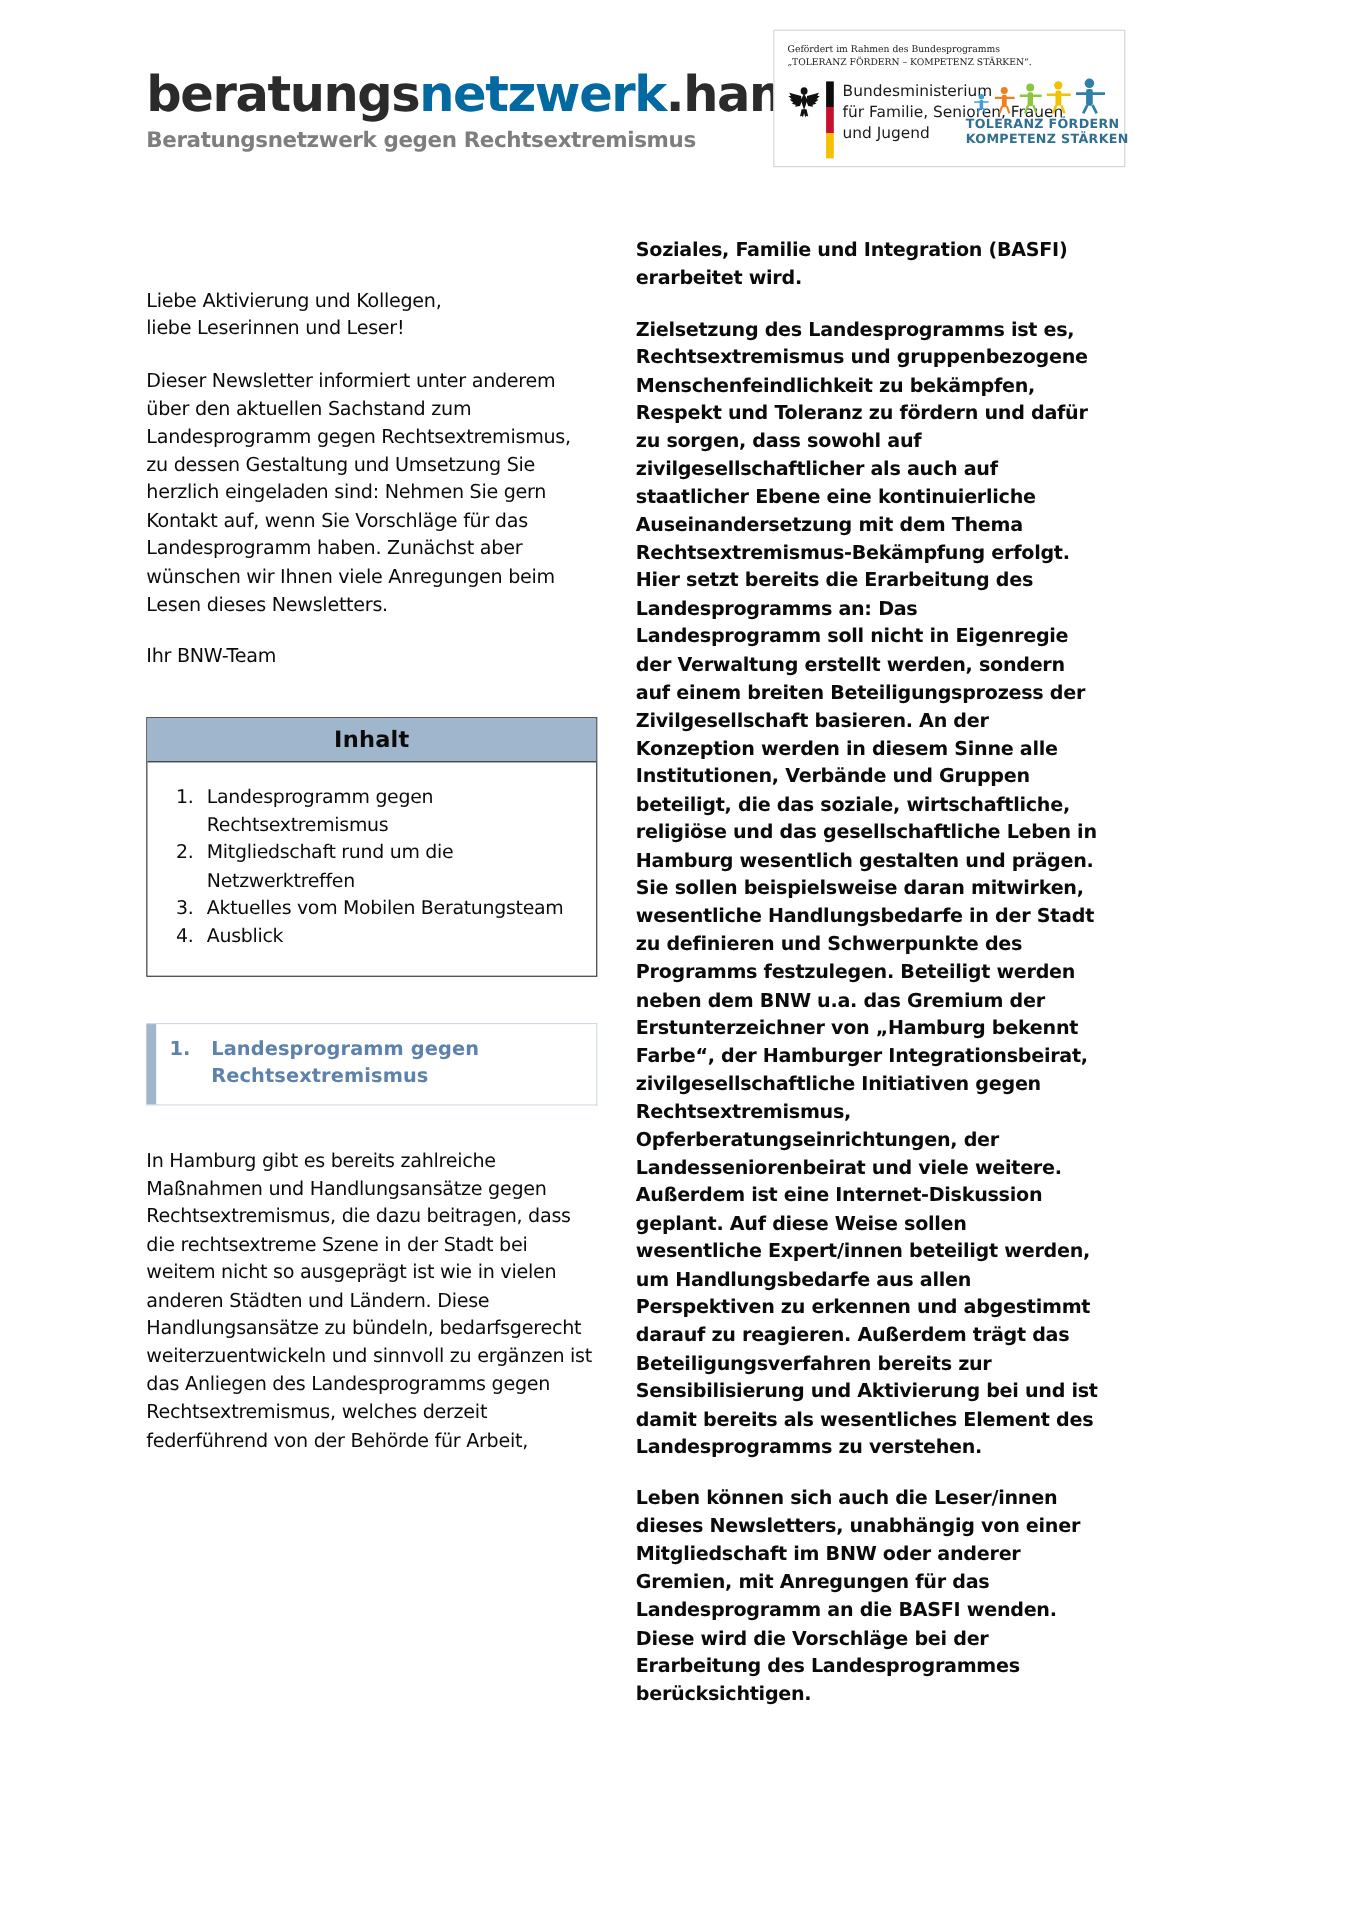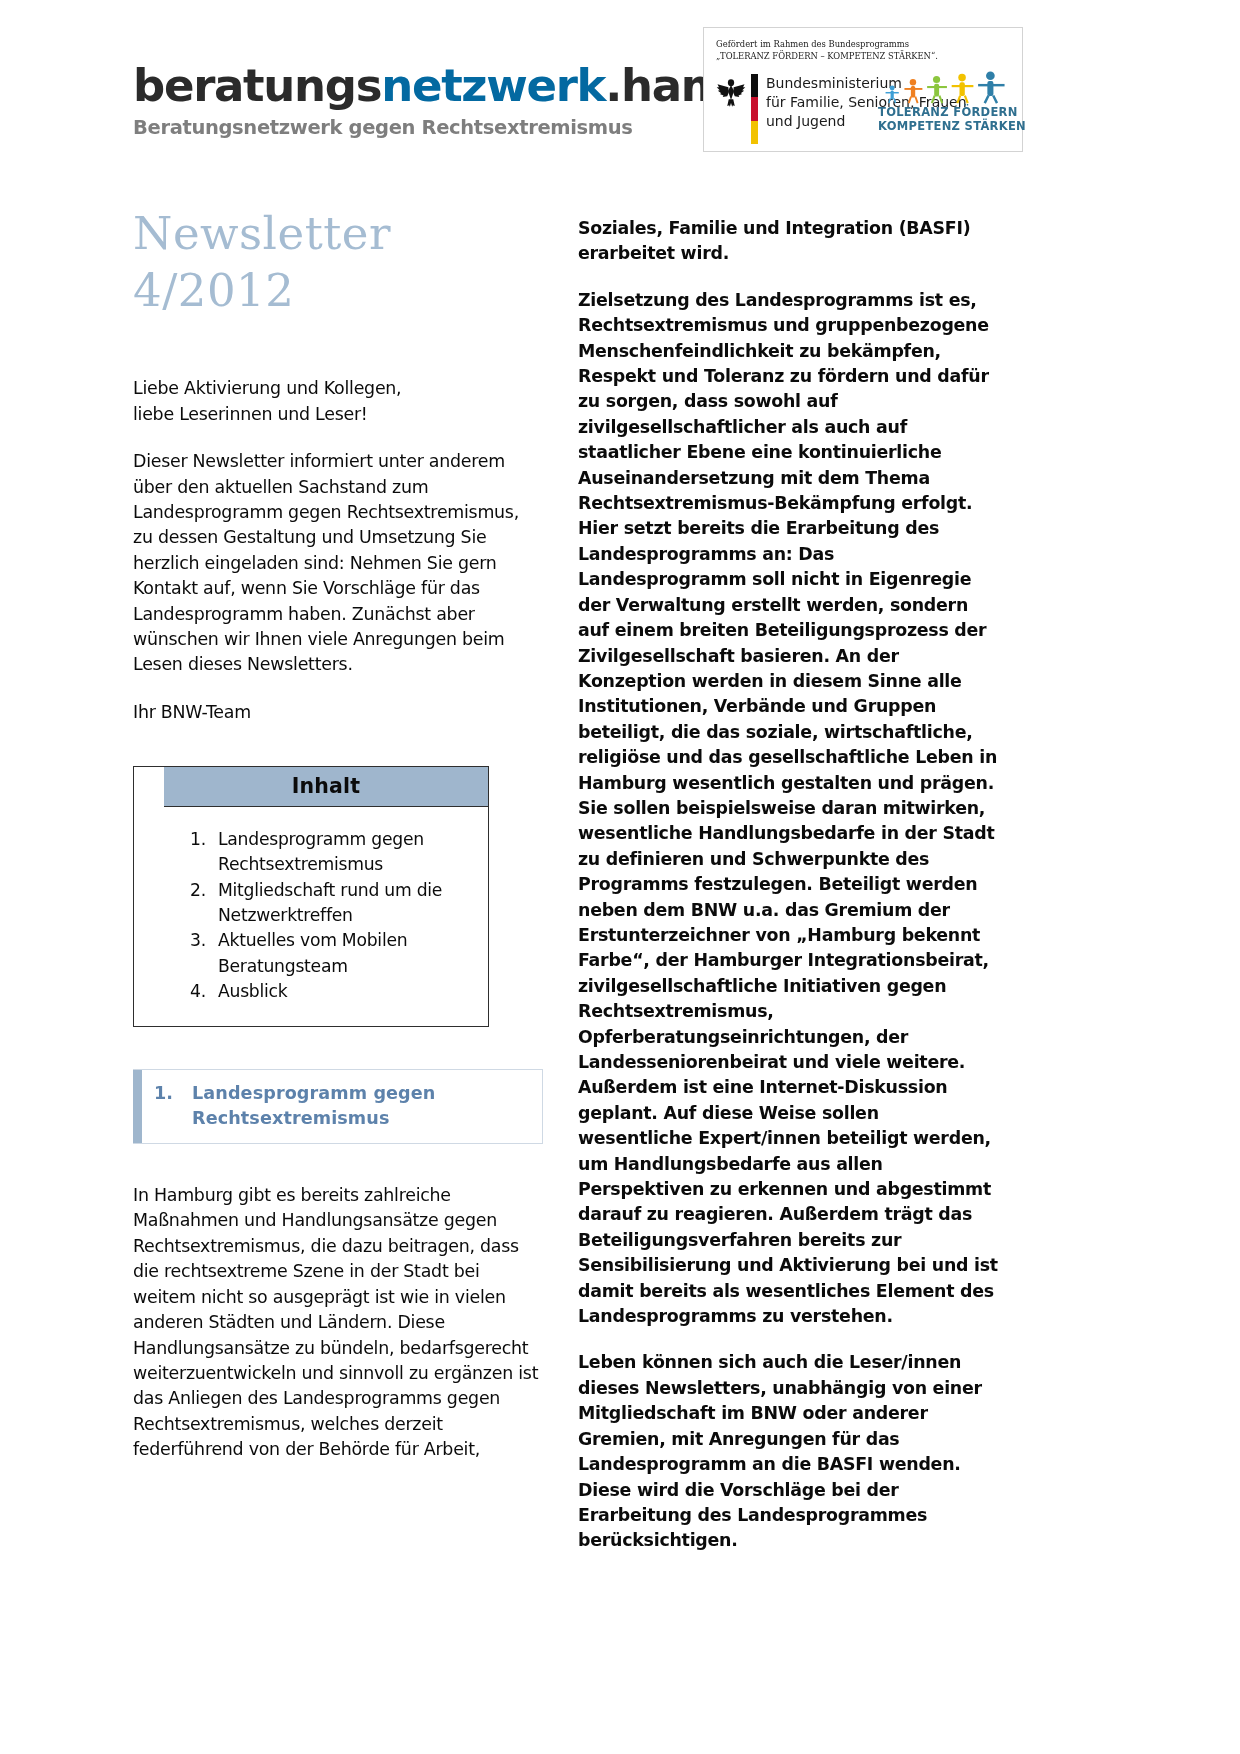--- a/index.html
+++ b/index.html
@@ -158,22 +158,21 @@
   .gap-intro { height: 57px; }
   .para-gap { height: 22px; }
   .para-gap-sm { height: 21px; }
 
   
   .toc-box {
     margin-top: 41px;
     border: 1px solid #2e2e2e;
     box-sizing: border-box;
     background: #ffffff;
-    width: 356px;
-    padding-left: 30px;
+    width: 410px;
   }
   .toc-header {
     background: #9fb6cd;
     border-bottom: 1px solid #2e2e2e;
     text-align: center;
     font-family: "DejaVu Sans", "Liberation Sans", sans-serif;
     font-weight: bold;
     font-size: 20.5px;
     color: #0b0b0b;
     padding: 7px 0 8px 0;
@@ -308,24 +307,20 @@
           </svg>
         </div>
         <div class="tol-line1">TOLERANZ FÖRDERN</div>
         <div class="tol-line2">KOMPETENZ STÄRKEN</div>
       </div>
     </div>
   </div>
 
   <div class="col-left">
 
-    <div class="nl-title">
-      <div>Newsletter</div>
-      <div>4/2012</div>
-    </div>
 
     <div class="gap-intro"></div>
 
     <p class="body-text">Liebe Aktivierung und Kollegen,</p>
     <p class="body-text">liebe Leserinnen und Leser!</p>
 
     <div class="para-gap"></div>
 
     <p class="body-text">Dieser Newsletter informiert unter anderem über den aktuellen Sachstand zum Landesprogramm gegen Rechtsextremismus, zu dessen Gestaltung und Umsetzung Sie herzlich eingeladen sind: Nehmen Sie gern Kontakt auf, wenn Sie Vorschläge für das Landesprogramm haben. Zunächst aber wünschen wir Ihnen viele Anregungen beim Lesen dieses Newsletters.</p>
 

